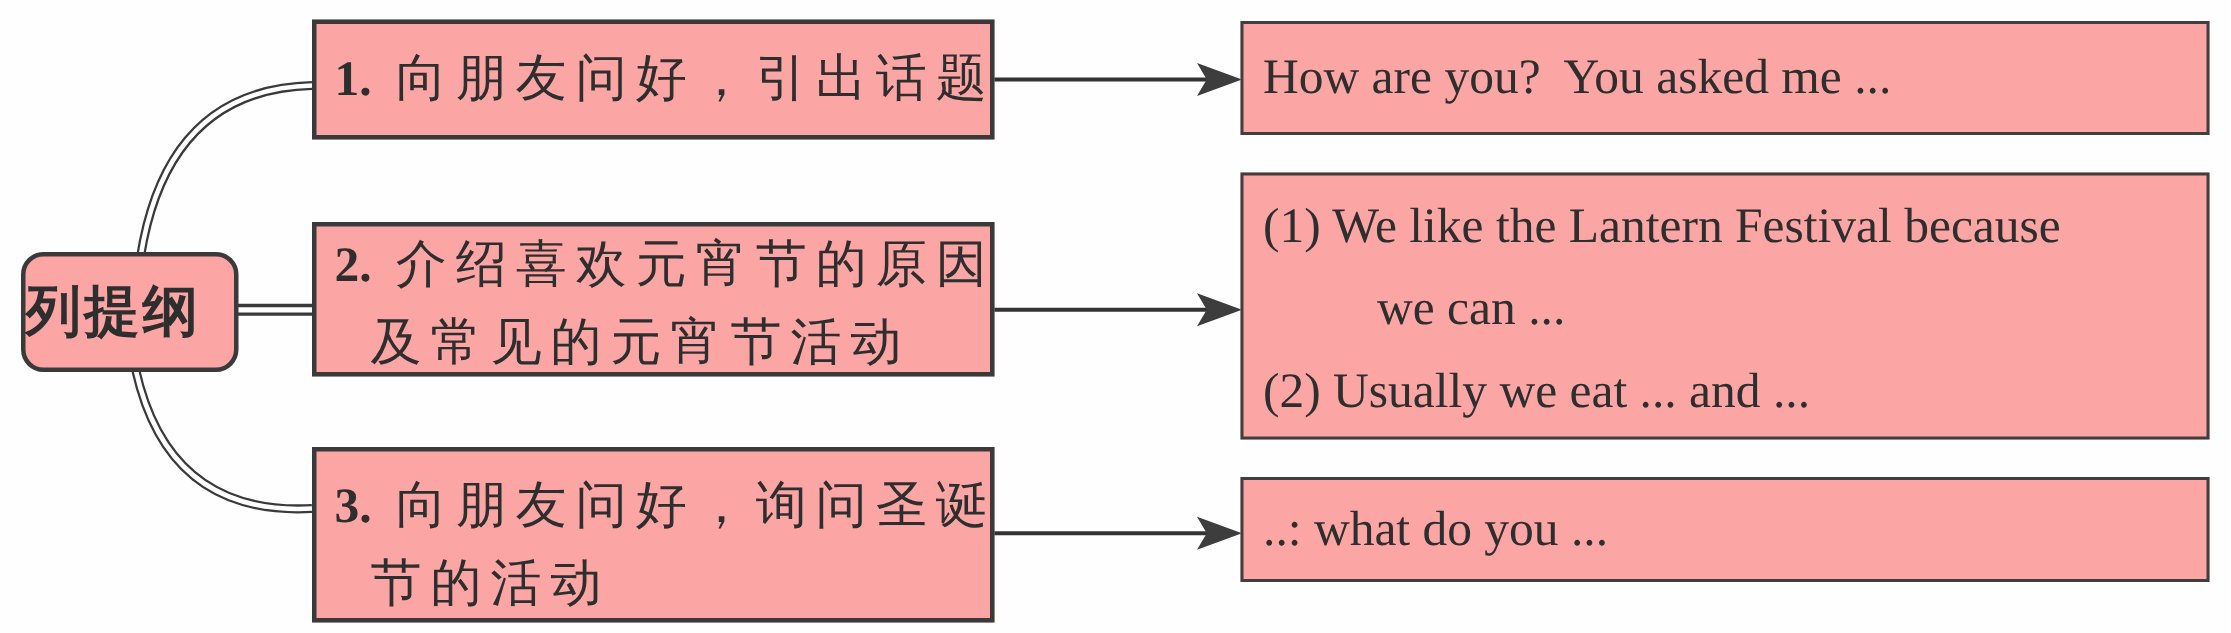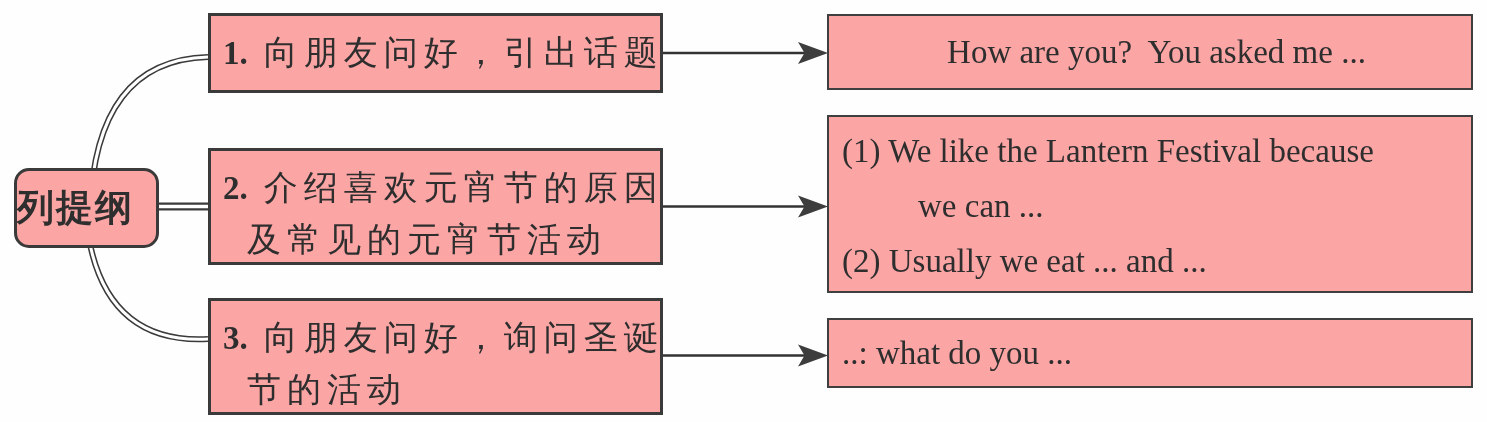--- a/index.html
+++ b/index.html
@@ -46,21 +46,21 @@
   }
   
   .step {
     left: 208px;
     width: 455px;
     border: 3px solid #3a3a3a;
     font-size: 34px;
     padding: 0 10px 0 12px;
   }
   .step1 { top: 13px;  height: 80px;  display: flex; align-items: center; }
-  .step2 { top: 148px; height: 117px; padding-top: 11px; }
+  .step2 { top: 148px; height: 103px; }
   .step3 { top: 298px; height: 117px; padding-top: 11px; }
   .cn-line {
     letter-spacing: 6px;
     line-height: 52px;
     white-space: nowrap;
   }
   .step .num {
     font-weight: bold;
     letter-spacing: 0;
     margin-right: 16px;
@@ -68,21 +68,21 @@
   }
   .cn-line.indent { margin-left: 24px; }
   
   .starter {
     left: 827px;
     width: 646px;
     border: 2.5px solid #3f3f3f;
     font-size: 33px;
     padding-left: 13px;
   }
-  .starter1 { top: 14px;  height: 76px; display: flex; align-items: center; justify-content: center; }
+  .starter1 { top: 14px;  height: 76px; display: flex; align-items: center; }
   .starter2 { top: 115px; height: 178px; padding-top: 7px; }
   .starter3 { top: 318px; height: 70px; display: flex; align-items: center; }
   .en-line {
     white-space: pre-wrap;
     line-height: 55px;
   }
   .en-line.indent { margin-left: 76px; }
 </style>
 </head>
 <body>

